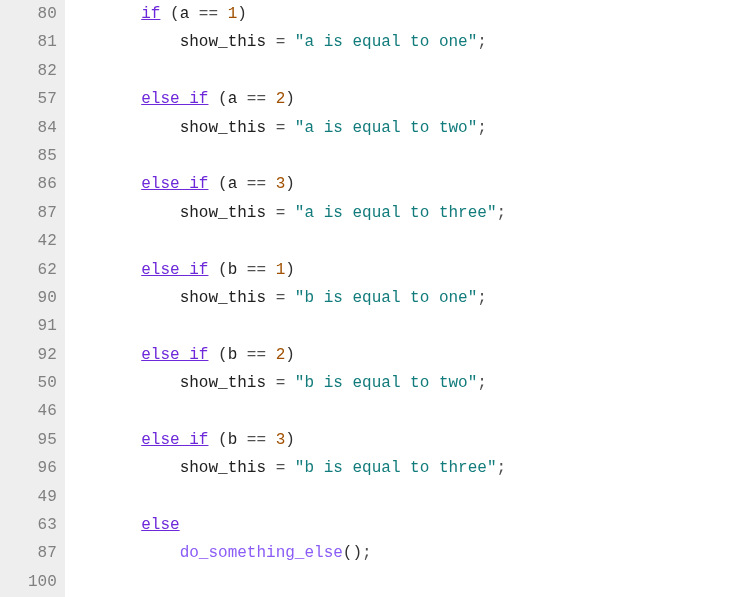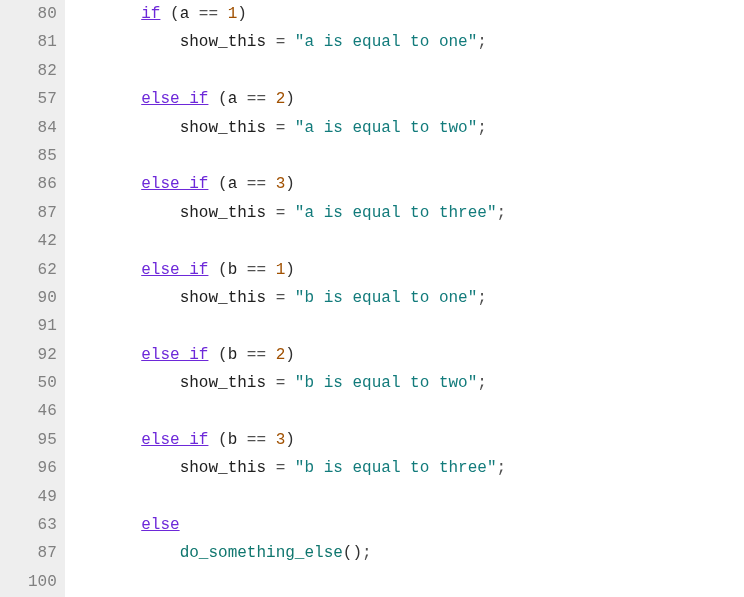--- a/index.html
+++ b/index.html
@@ -30,21 +30,21 @@
   .line {
     height: 28.4px;
     line-height: 28.4px;
     margin-left: 24px;
   }
   .kw { color: #6d28d9; text-decoration: underline; }
   .op { color: #505050; }
   .num { color: #a05000; }
   .str { color: #127b7b; }
   .id { color: #202020; }
-  .fn { color: #0f766e; }
+  .fn { color: #8b5cf6; }
   .paren { color: #303030; }
 </style>
 </head>
 <body>
 
 <div class="gutter">
     <div class="line">80</div>
     <div class="line">81</div>
     <div class="line">82</div>
     <div class="line">57</div>

